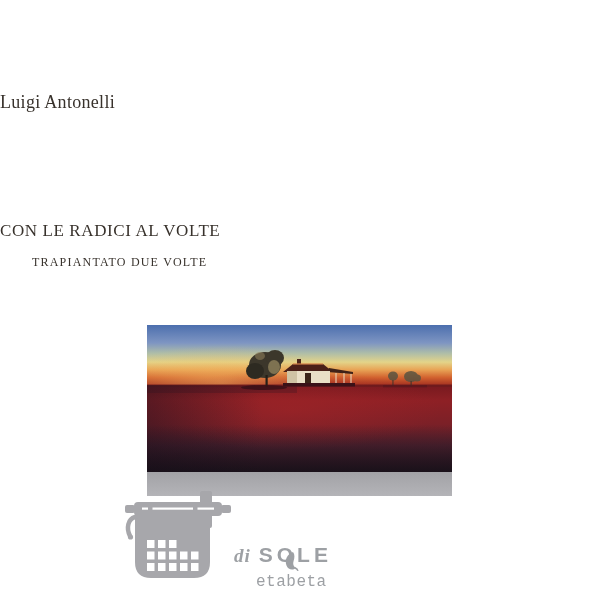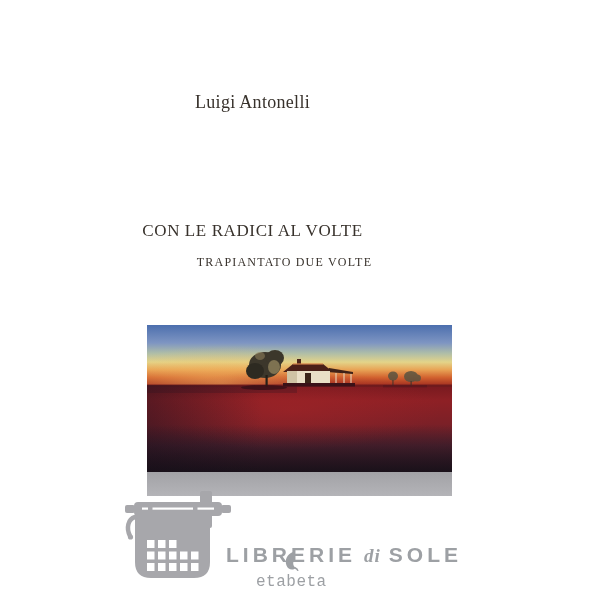--- a/index.html
+++ b/index.html
@@ -7,21 +7,20 @@
     position:relative;
     width:600px;height:600px;
     background:#ffffff;
     overflow:hidden;
     font-family:"Liberation Serif", serif;
   }
   
   .text-block{
     position:absolute;left:0;width:505px;
     box-sizing:border-box;padding-right:0;
-    text-align:center;
     color:var(--text-color,#38322c);
   }
   .author{top:92px;font-size:18px;letter-spacing:.3px;}
   .title{top:221px;font-size:17px;letter-spacing:.6px;font-weight:500;}
   .subtitle{top:255px;font-size:12px;letter-spacing:1.2px;margin-left:32px;}
   
   .painting{
     position:absolute;left:147px;top:325px;width:305px;height:147px;
     z-index:1;
   }
@@ -183,21 +182,20 @@
         <rect x="67" y="65.5" width="7.5" height="8"></rect>
       <rect x="23" y="77" width="7.5" height="8"></rect>
         <rect x="34" y="77" width="7.5" height="8"></rect>
         <rect x="45" y="77" width="7.5" height="8"></rect>
         <rect x="56" y="77" width="7.5" height="8"></rect>
         <rect x="67" y="77" width="7.5" height="8"></rect>
     </g>
   </svg>
 
   <div class="wm-text">
-    <span>LIBRERIE</span>
     <span class="di">di</span>
     <span>SOLE</span>
   </div>
 
   <div class="publisher">
     <svg width="15" height="20" viewBox="0 0 15 20">
       <path d="M9,1 C3,3 0.5,9 2.5,14.5 C3.8,18.5 9,20 11.5,17 C9.5,15 8.6,13 9.6,10 C10.6,7 11,3.5 9,1 Z" fill="#9da0a4"></path>
       <path d="M10.5,16.5 C12.5,17.5 13.8,18.8 14,19.8" fill="none" stroke-width="1.4" stroke="#9da0a4"></path>
     </svg>
     <span>etabeta</span>

